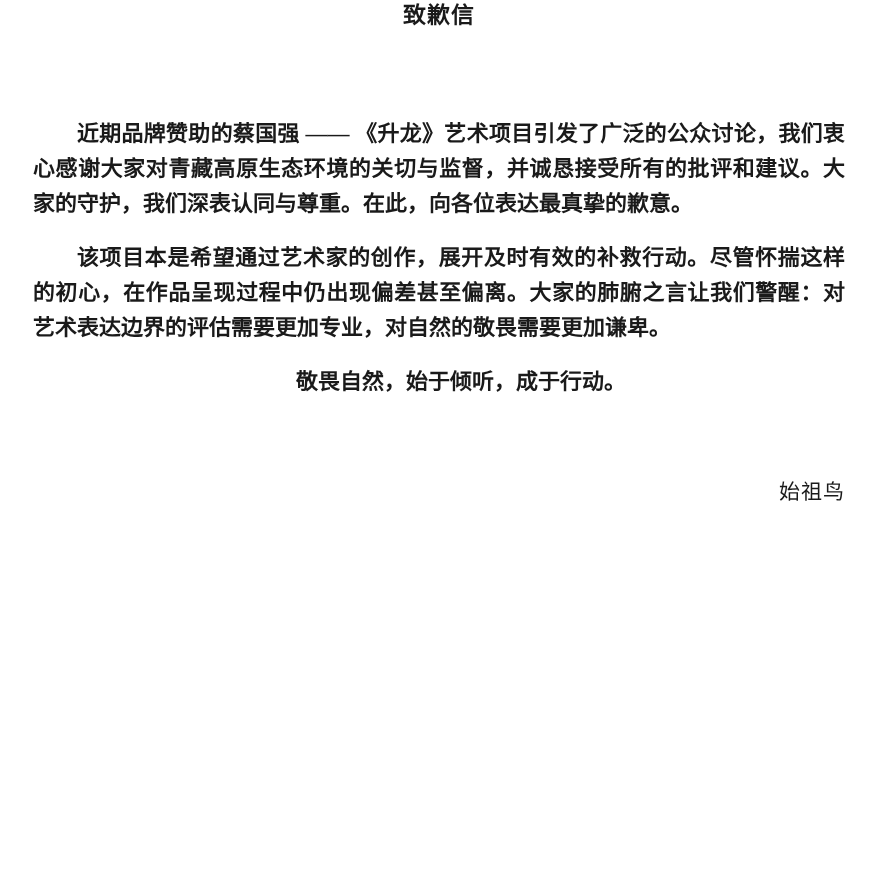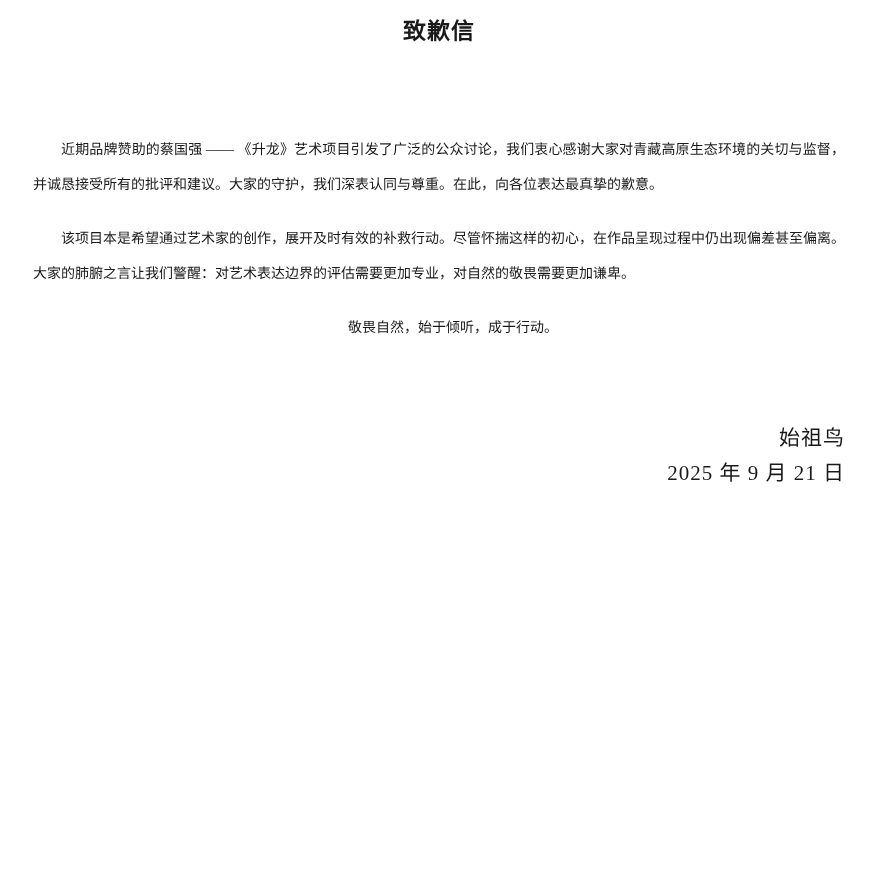--- a/index.html
+++ b/index.html
@@ -12,70 +12,71 @@
     height: 882px;
     overflow: hidden;
     font-family: "Liberation Serif", "DejaVu Serif", serif;
     color: #1a1a1a;
     -webkit-font-smoothing: antialiased;
   }
   .page {
     box-sizing: border-box;
     width: 876px;
     height: 882px;
-    padding: 16px 31px 0 33px;
+    padding: 0 31px 0 33px;
     background: #ffffff;
   }
   .title {
     margin: 0;
     text-align: center;
     font-size: 23px;
     font-weight: bold;
     line-height: 32px;
     letter-spacing: 1px;
   }
   .letter-body {
     margin-top: 84px;
   }
   .letter-body p {
     margin: 0 0 19px 0;
-    font-size: 14px;
+    font-size: 22px;
     line-height: 35px;
     text-indent: 2em;
     text-align: justify;
     text-justify: inter-ideograph;
     word-break: break-all;
+    font-weight: bold;
   }
   .letter-body p.closing {
     margin-bottom: 0;
     text-align: center;
   }
   .letter-body p.closing.first {
     
   }
   .signature-block {
     margin-top: 76px;
     text-align: right;
     font-size: 21px;
     line-height: 35px;
   }
   .signature-block .sig-line {
     letter-spacing: 1px;
+    margin-top: 32px;
   }
 </style>
 </head>
 <body>
 
 <div class="page">
   <h1 class="title">致歉信</h1>
 
   <div class="letter-body">
     <p>近期品牌赞助的蔡国强 —— 《升龙》艺术项目引发了广泛的公众讨论，我们衷心感谢大家对青藏高原生态环境的关切与监督，并诚恳接受所有的批评和建议。大家的守护，我们深表认同与尊重。在此，向各位表达最真挚的歉意。</p>
     <p>该项目本是希望通过艺术家的创作，展开及时有效的补救行动。尽管怀揣这样的初心，在作品呈现过程中仍出现偏差甚至偏离。大家的肺腑之言让我们警醒：对艺术表达边界的评估需要更加专业，对自然的敬畏需要更加谦卑。</p>
 
     <p class="closing first">敬畏自然，始于倾听，成于行动。</p>
   </div>
 
   <div class="signature-block">
     <div class="sig-line">始祖鸟</div>
-    <div class="sig-line">2025 年 9 月 21 日</div>
   </div>
 </div>
 
 </body></html>

